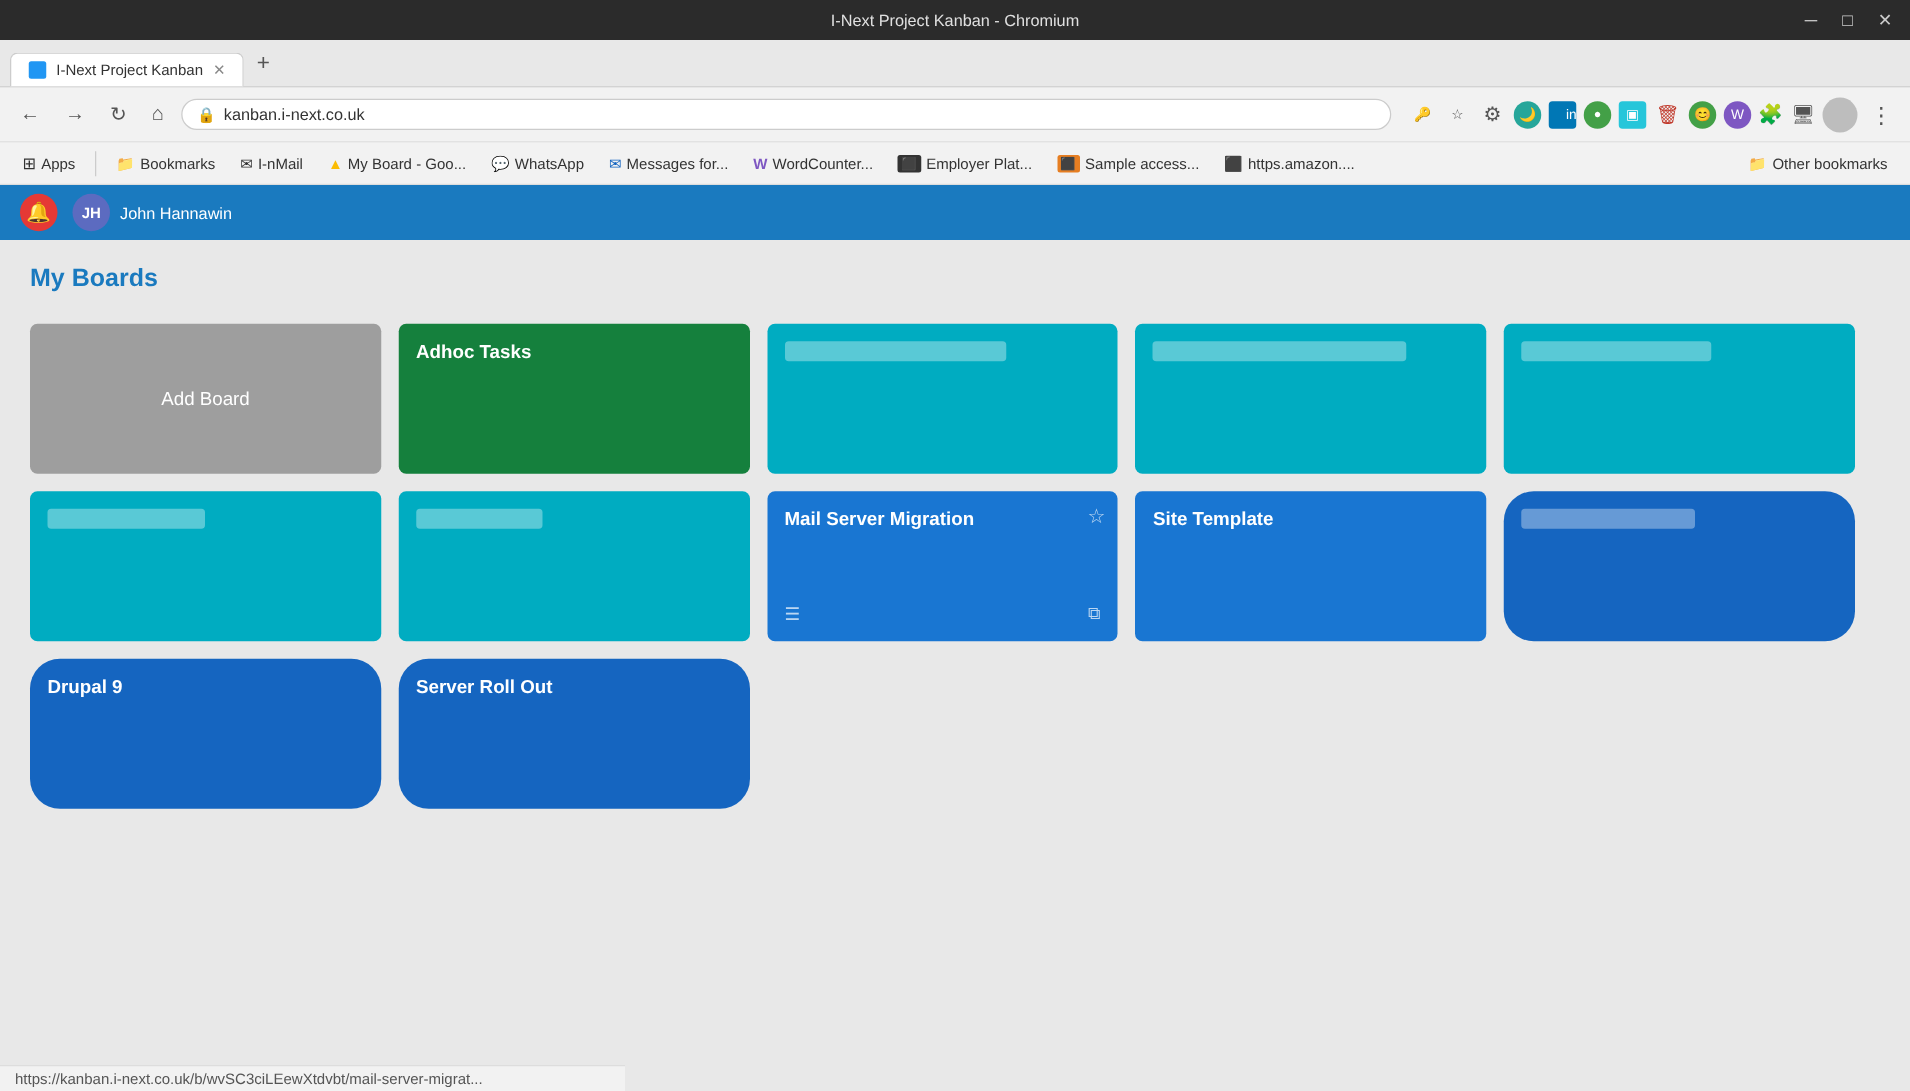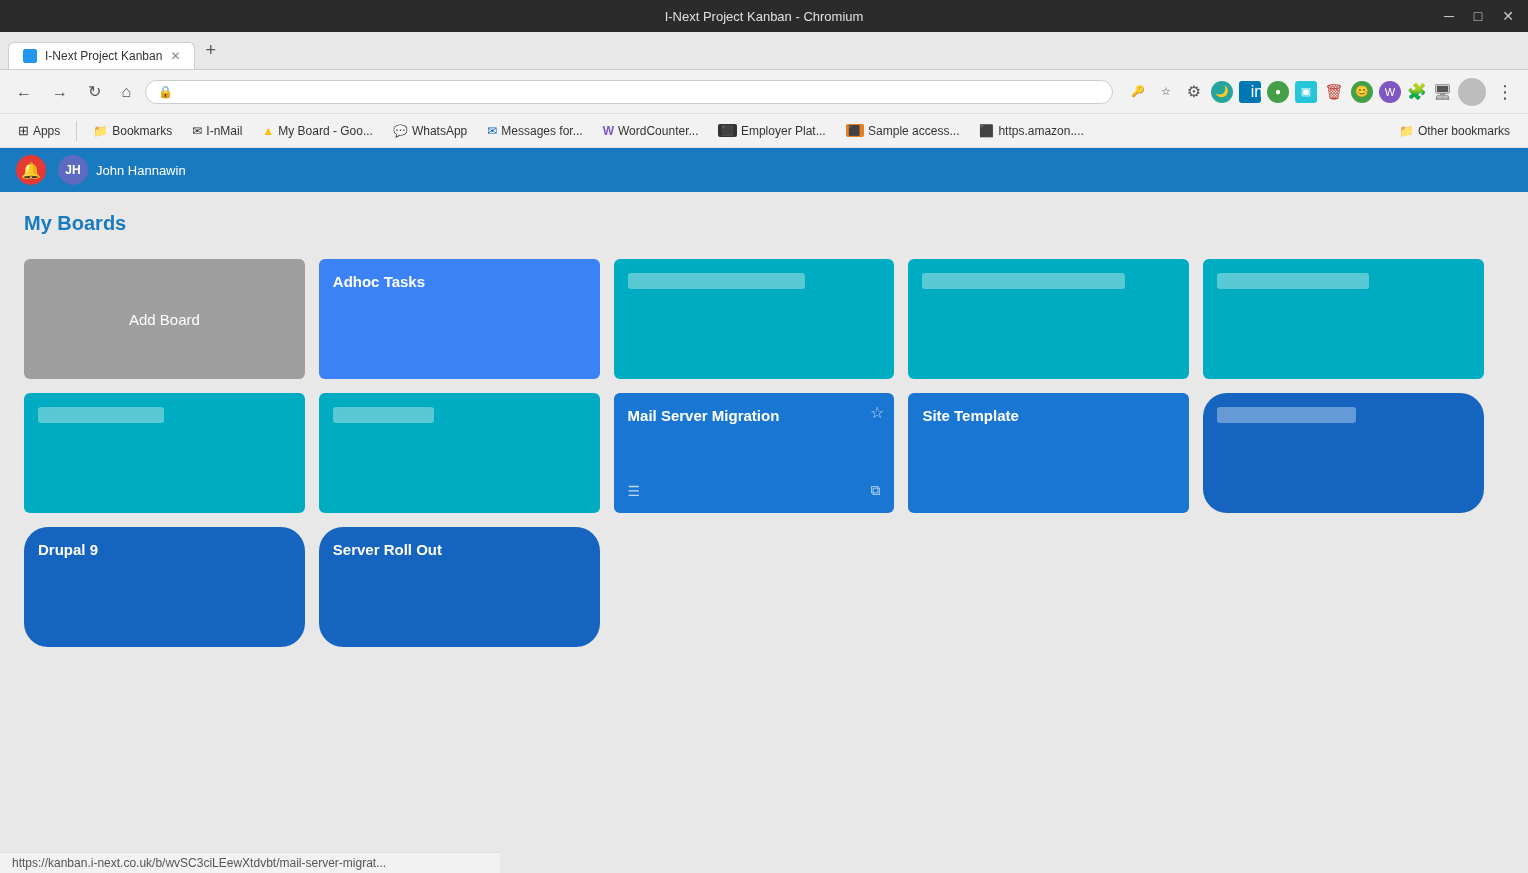--- a/index.html
+++ b/index.html
@@ -248,21 +248,21 @@
       justify-content: space-between;
     }
     .board-add {
       background: #9e9e9e;
       color: #fff;
       display: flex;
       align-items: center;
       justify-content: center;
       font-size: 15px;
     }
-    .board-orange { background: #3b82f6; }
+    .board-orange { background: #15803d; }
     .board-teal { background: #00acc1; }
     .board-blue { background: #1976d2; }
     .board-darkblue { background: #1565c0; border-radius: 24px; }
     .board-name {
       font-size: 15px;
       font-weight: 600;
       color: #fff;
     }
     .board-blurred-text {
       background: rgba(255,255,255,0.35);
@@ -328,27 +328,28 @@
   <button class="tab-new">+</button>
 </div>
 
 <div class="address-bar">
   <button class="nav-btn">←</button>
   <button class="nav-btn">→</button>
   <button class="nav-btn">↻</button>
   <button class="nav-btn">⌂</button>
   <div class="address-input-wrap">
     <span class="lock-icon">🔒</span>
+    <span class="address-text">kanban.i-next.co.uk</span>
   </div>
   <div class="browser-icons">
     <span class="browser-icon icon-key">🔑</span>
     <span class="browser-icon icon-star">☆</span>
     <span class="browser-icon icon-ext" style="font-size:16px; color:#555;">⚙</span>
     <div class="browser-icon icon-circle-teal" style="font-size:11px; border-radius:50%; display:flex; align-items:center; justify-content:center;">🌙</div>
-    <div class="browser-icon" style="background:#0077b5; border-radius:3px; width:22px; height:22px; display:flex; align-items:center; justify-content:center; font-size:16px; color:#fff; font-weight:normal;padding-left:14px;">in</div>
+    <div class="browser-icon" style="background:#0077b5; border-radius:3px; width:22px; height:22px; display:flex; align-items:center; justify-content:center; font-size:11px; color:#fff; font-weight:normal;padding-left:14px;">in</div>
     <div class="browser-icon icon-circle-green" style="border-radius:50%; display:flex; align-items:center; justify-content:center; font-size:10px;">●</div>
     <div class="browser-icon" style="background:#26c6da; border-radius:3px; width:22px; height:22px; display:flex; align-items:center; justify-content:center; font-size:11px; color:#fff;">▣</div>
     <div class="browser-icon icon-trash" style="font-size:15px; color:#c0392b;">🗑</div>
     <div class="browser-icon" style="background:#43a047; border-radius:50%; width:22px; height:22px; display:flex; align-items:center; justify-content:center; font-size:11px; color:#fff;">😊</div>
     <div class="browser-icon" style="background:#7e57c2; border-radius:50%; width:22px; height:22px; display:flex; align-items:center; justify-content:center; font-size:11px; color:#fff;">W</div>
     <span style="font-size:16px; color:#555;">🧩</span>
     <span style="font-size:15px; color:#555;">🖥</span>
     <button class="profile-btn"></button>
     <button class="menu-dots">⋮</button>
   </div>

